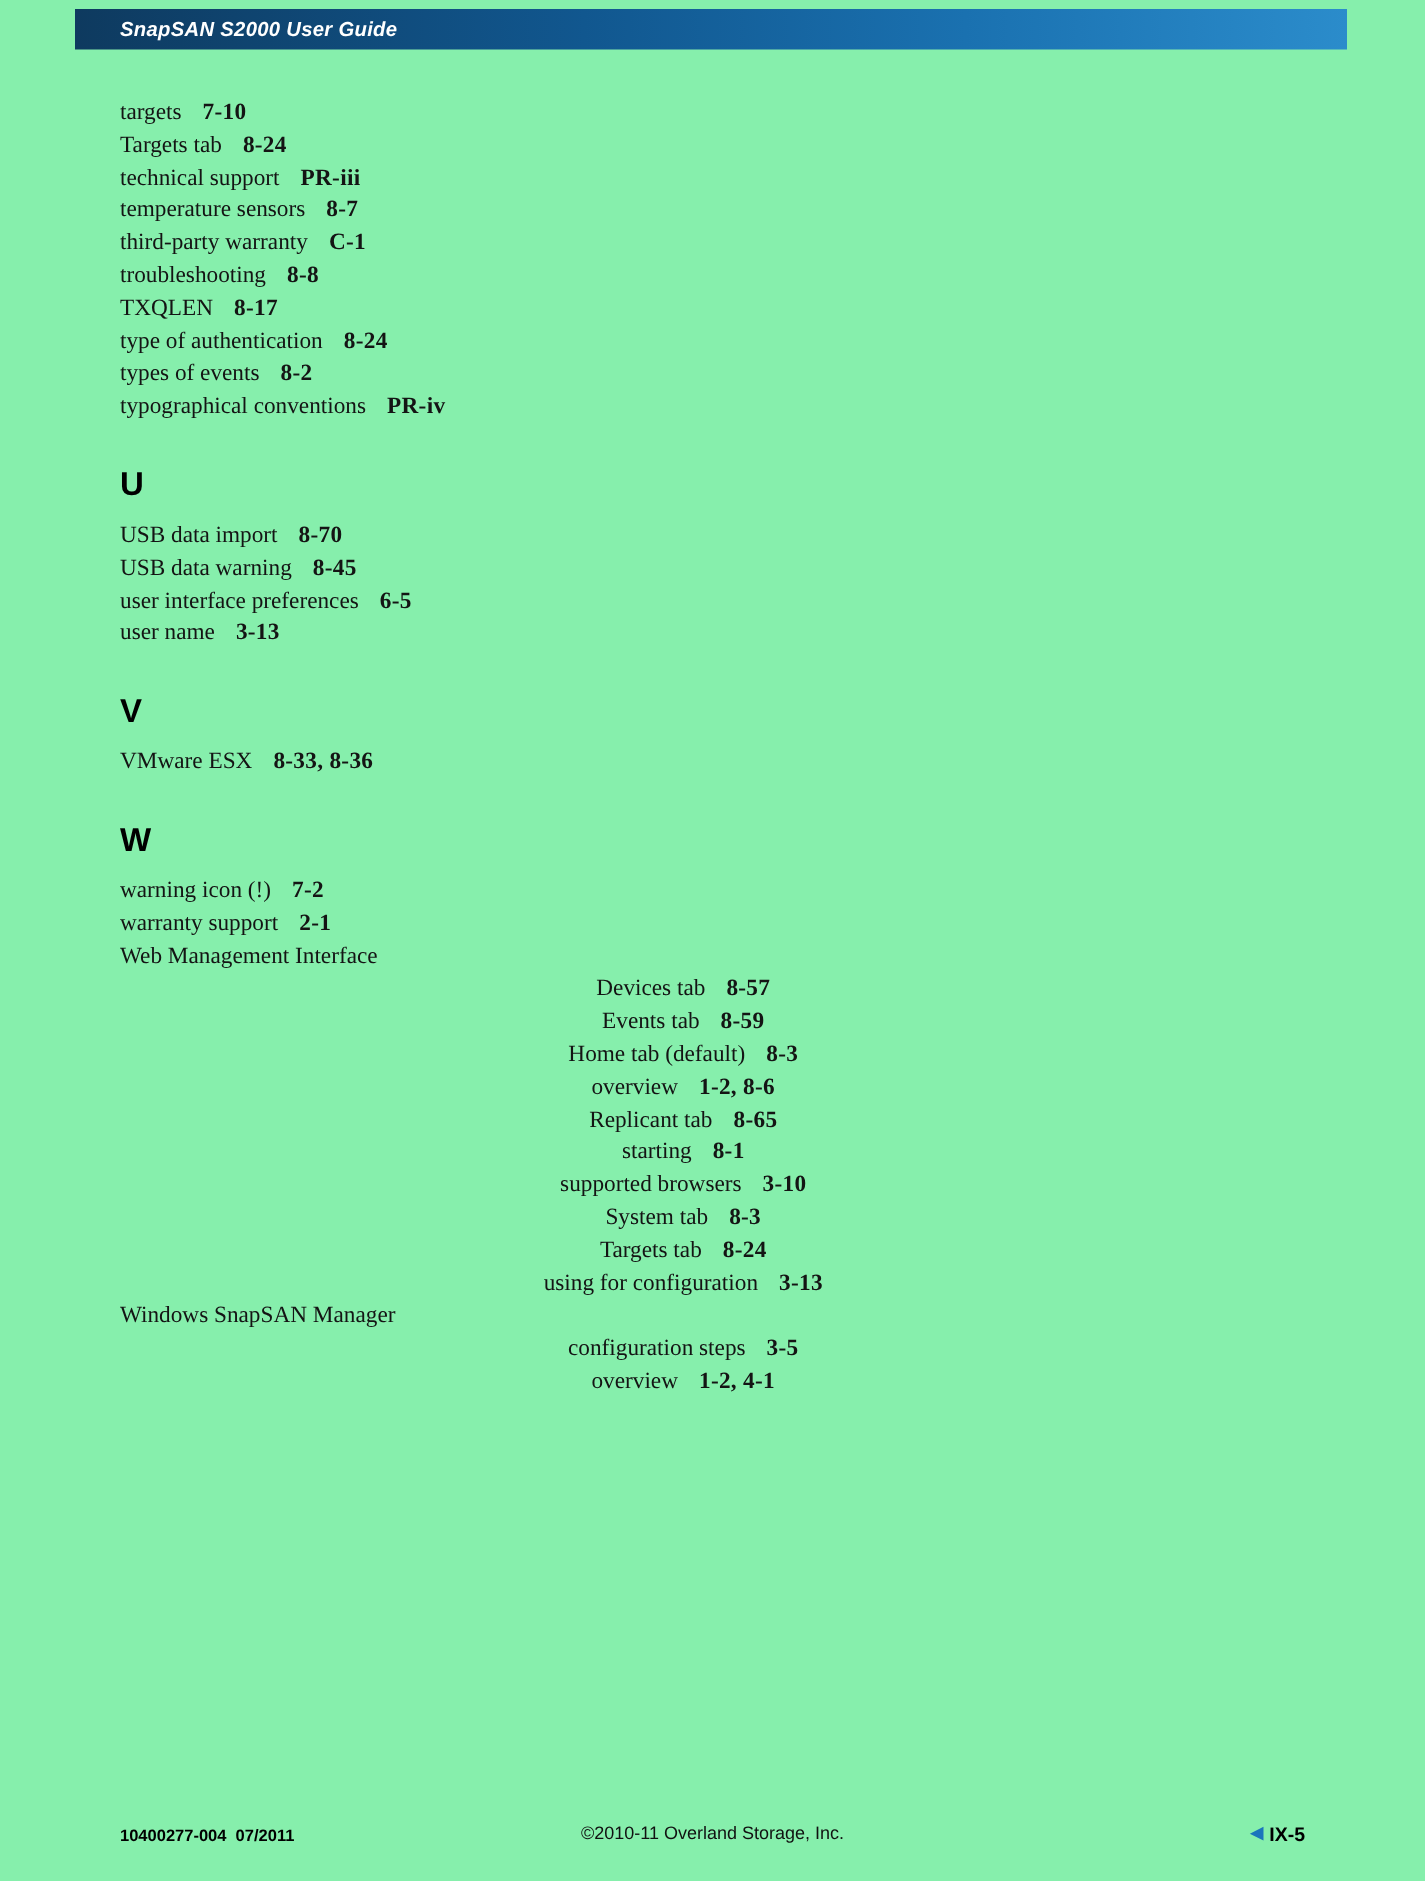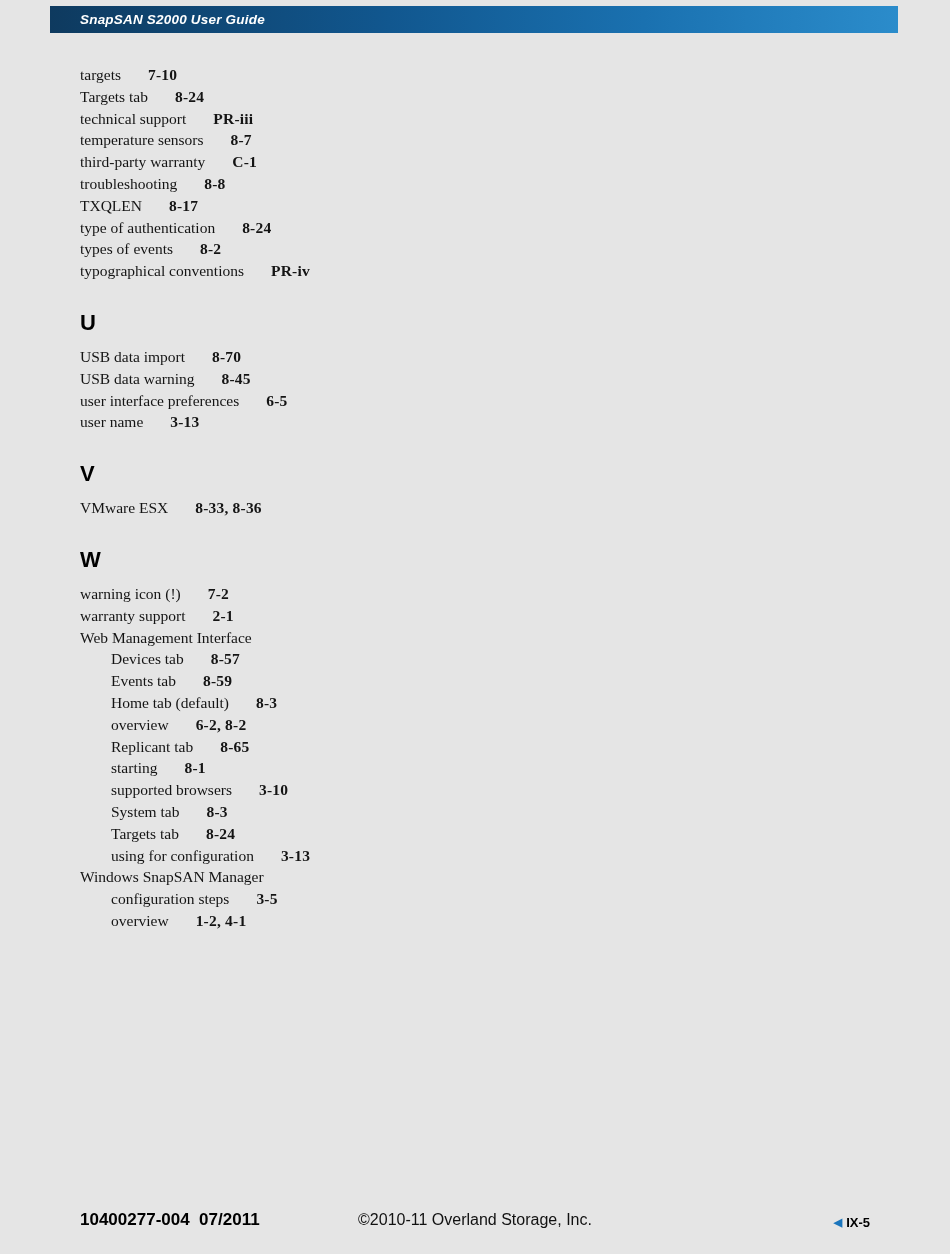--- a/index.html
+++ b/index.html
@@ -4,21 +4,21 @@
 <style>
   * { margin: 0; padding: 0; box-sizing: border-box; }
   html, body {
     width: 950px; height: 1254px;
     background: #ffffff;
     font-family: "Liberation Serif", serif;
   }
   .page {
     position: relative;
     width: 950px; height: 1254px;
-    background: #e5e5e5;
+    background: #86efac;
     overflow: hidden;
   }
   .header-bar {
     position: absolute;
     top: 6px; left: 50px;
     width: 848px; height: 27px;
     background: linear-gradient(90deg, #0e3a5f 0%, #11578f 40%, #1a71b0 70%, #2b8ccb 100%);
     display: flex;
     align-items: center;
   }
@@ -35,24 +35,24 @@
     position: absolute;
     top: 64px; left: 80px;
     width: 720px;
     color: #141414;
   }
   .entry {
     font-size: 15.5px;
     line-height: 21.8px;
     white-space: nowrap;
   }
-  .entry.indent { padding-left: 31px; }
+  .entry.indent { padding-left: 31px; text-align: center; }
   .entry-pages {
     font-weight: bold;
-    margin-left: 27px;
+    margin-left: 14px;
     letter-spacing: 0.2px;
   }
   .section-letter {
     font-family: "Liberation Sans", sans-serif;
     font-weight: bold;
     font-size: 22px;
     color: #000000;
     margin-top: 29px;
     margin-bottom: 11px;
     line-height: 24px;
@@ -60,28 +60,28 @@
   .footer {
     position: absolute;
     left: 80px; right: 80px;
     bottom: 24px;
     height: 17px;
     font-family: "Liberation Sans", sans-serif;
   }
   .footer-left {
     position: absolute; left: 0; bottom: 0;
     font-weight: bold;
-    font-size: 17px;
+    font-size: 11px;
     color: #000000;
     white-space: pre;
   }
   .footer-center {
     position: absolute; left: 0; right: 0; bottom: 1px;
     text-align: center;
-    font-size: 16px;
+    font-size: 12px;
     color: #111111;
   }
   .footer-right {
     position: absolute; right: 0; bottom: 0;
     font-weight: bold;
     font-size: 13px;
     color: #000000;
     display: flex;
     align-items: center;
   }
@@ -119,21 +119,21 @@
       <div class="entry"><span class="entry-text">user name</span><span class="entry-pages">3-13</span></div>
       <div class="section-letter">V</div>
       <div class="entry"><span class="entry-text">VMware ESX</span><span class="entry-pages">8-33, 8-36</span></div>
       <div class="section-letter">W</div>
       <div class="entry"><span class="entry-text">warning icon (!)</span><span class="entry-pages">7-2</span></div>
       <div class="entry"><span class="entry-text">warranty support</span><span class="entry-pages">2-1</span></div>
       <div class="entry"><span class="entry-text">Web Management Interface</span></div>
       <div class="entry indent"><span class="entry-text">Devices tab</span><span class="entry-pages">8-57</span></div>
       <div class="entry indent"><span class="entry-text">Events tab</span><span class="entry-pages">8-59</span></div>
       <div class="entry indent"><span class="entry-text">Home tab (default)</span><span class="entry-pages">8-3</span></div>
-      <div class="entry indent"><span class="entry-text">overview</span><span class="entry-pages">6-2, 8-2</span></div>
+      <div class="entry indent"><span class="entry-text">overview</span><span class="entry-pages">1-2, 8-6</span></div>
       <div class="entry indent"><span class="entry-text">Replicant tab</span><span class="entry-pages">8-65</span></div>
       <div class="entry indent"><span class="entry-text">starting</span><span class="entry-pages">8-1</span></div>
       <div class="entry indent"><span class="entry-text">supported browsers</span><span class="entry-pages">3-10</span></div>
       <div class="entry indent"><span class="entry-text">System tab</span><span class="entry-pages">8-3</span></div>
       <div class="entry indent"><span class="entry-text">Targets tab</span><span class="entry-pages">8-24</span></div>
       <div class="entry indent"><span class="entry-text">using for configuration</span><span class="entry-pages">3-13</span></div>
       <div class="entry"><span class="entry-text">Windows SnapSAN Manager</span></div>
       <div class="entry indent"><span class="entry-text">configuration steps</span><span class="entry-pages">3-5</span></div>
       <div class="entry indent"><span class="entry-text">overview</span><span class="entry-pages">1-2, 4-1</span></div>
     </div>

